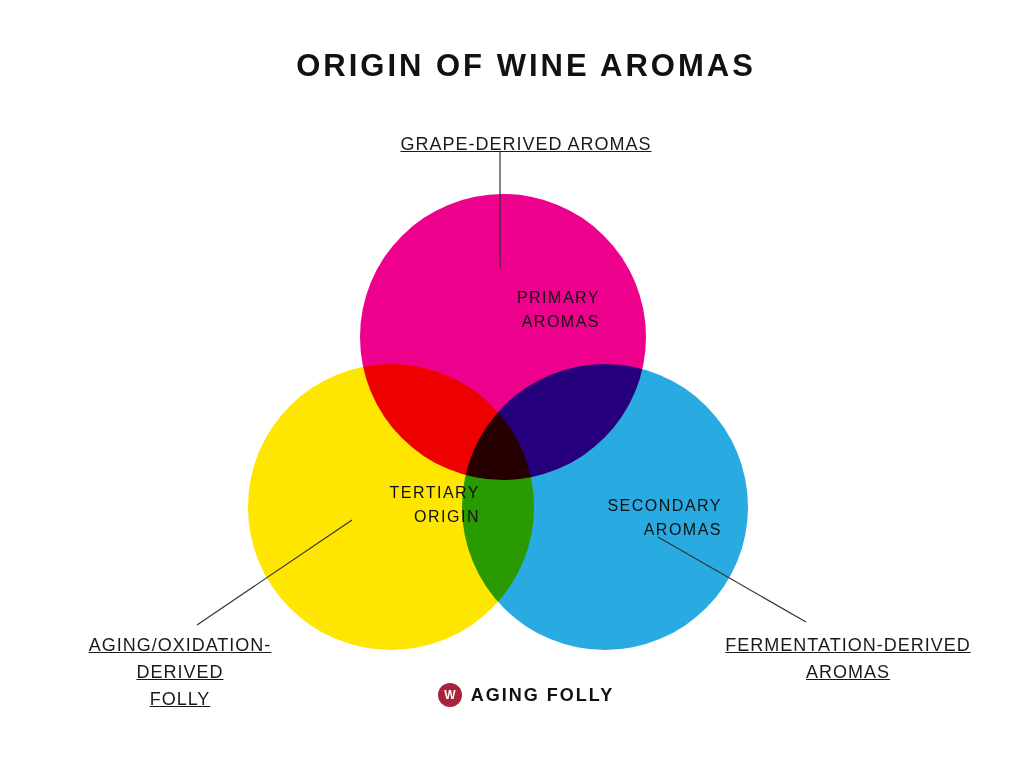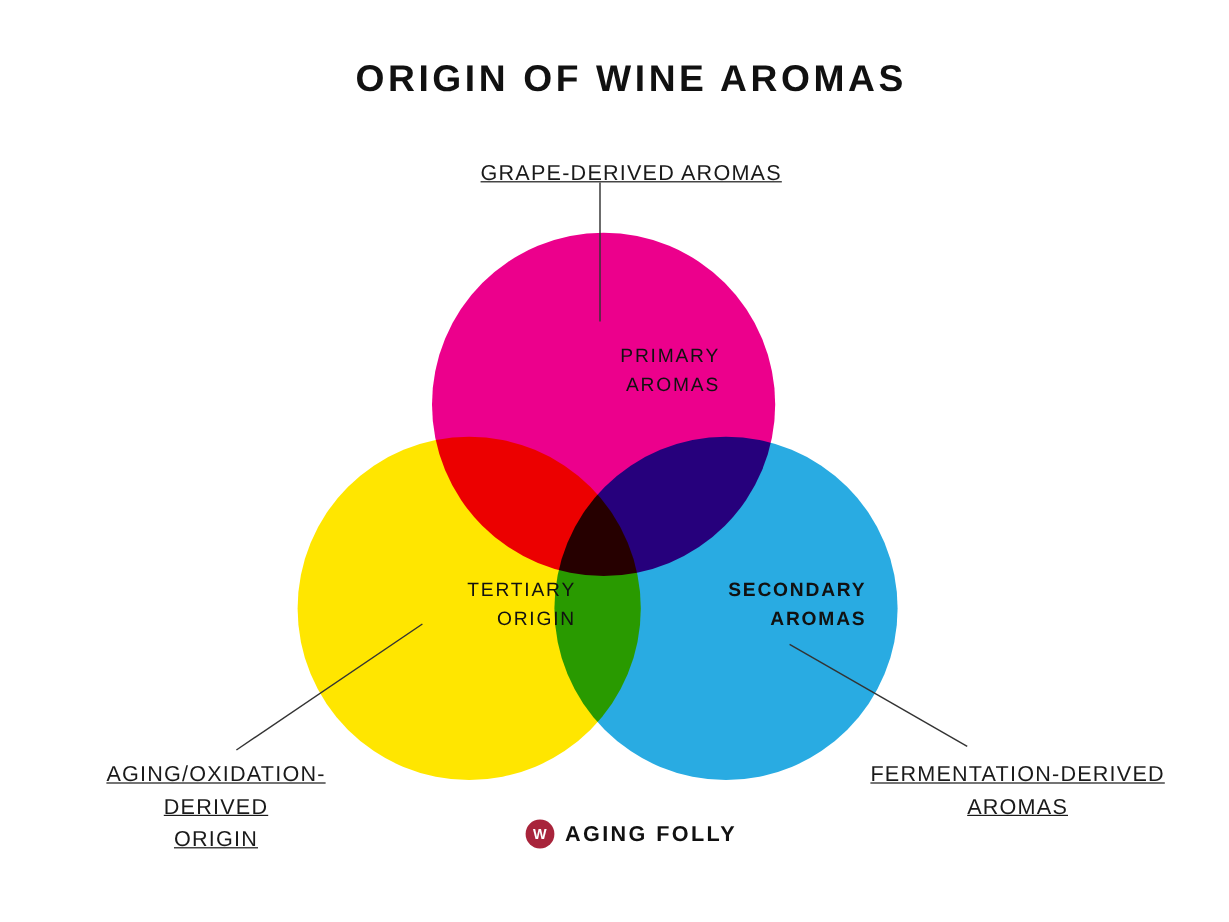--- a/index.html
+++ b/index.html
@@ -23,21 +23,21 @@
   .circle.tertiary  { left:248px; top:364px; background:var(--yellow); }
   .circle.secondary { left:462px; top:364px; background:var(--cyan); }
 
   .circle-label {
     position:absolute; z-index:2; width:200px; text-align:right;
     font-size:16px; letter-spacing:1.5px; line-height:1.5;
     color:#111111; white-space:pre-line;
   }
   .circle-label.primary   { left:400px; top:286px; }
   .circle-label.tertiary  { left:280px; top:481px; }
-  .circle-label.secondary { left:522px; top:481px;font-weight:bold; }
+  .circle-label.secondary { left:522px; top:494px; }
 
   .annotation {
     position:absolute; z-index:3; text-align:center;
     font-size:18px; letter-spacing:1px; line-height:1.5;
     color:#1a1a1a; white-space:pre-line;text-decoration:underline;
   }
   .annotation.top          { top:131px; left:0; width:100%; }
   .annotation.bottom-left  { top:632px; left:50px;  width:260px; }
   .annotation.bottom-right { top:632px; left:718px; width:260px;text-align:center; }
 
@@ -80,21 +80,21 @@
   <div class="circle-label secondary">SECONDARY
 AROMAS</div>
 
   <svg class="lines" width="1024" height="768" viewBox="0 0 1024 768">
     <line x1="500" y1="152" x2="500" y2="268"></line>
     <line x1="197" y1="625" x2="352" y2="520"></line>
     <line x1="658" y1="537" x2="806" y2="622"></line>
   </svg>
 
   <div class="annotation bottom-left">AGING/OXIDATION-DERIVED
-ORIGIN</div>
+FOLLY</div>
   <div class="annotation bottom-right">FERMENTATION-DERIVED
 AROMAS</div>
 
   <div class="footer">
     <div class="logo-mark">W</div>
     <div class="logo-text">AGING FOLLY</div>
   </div>
 
 </div>
 

